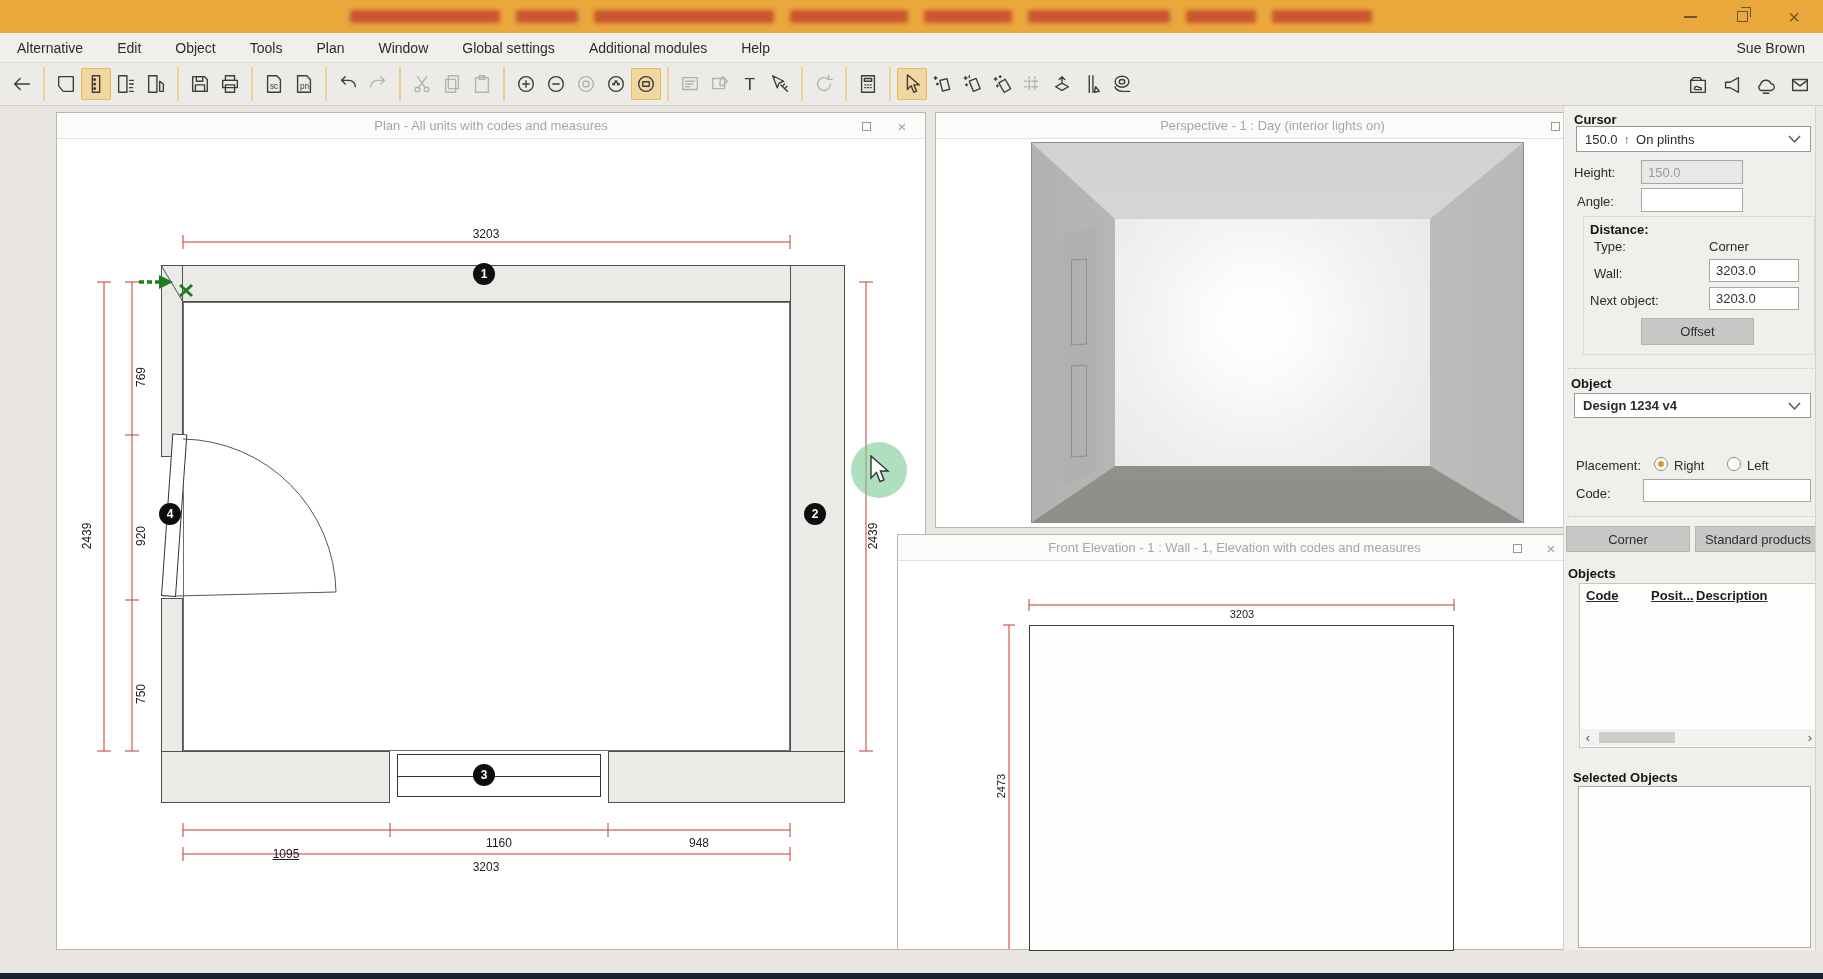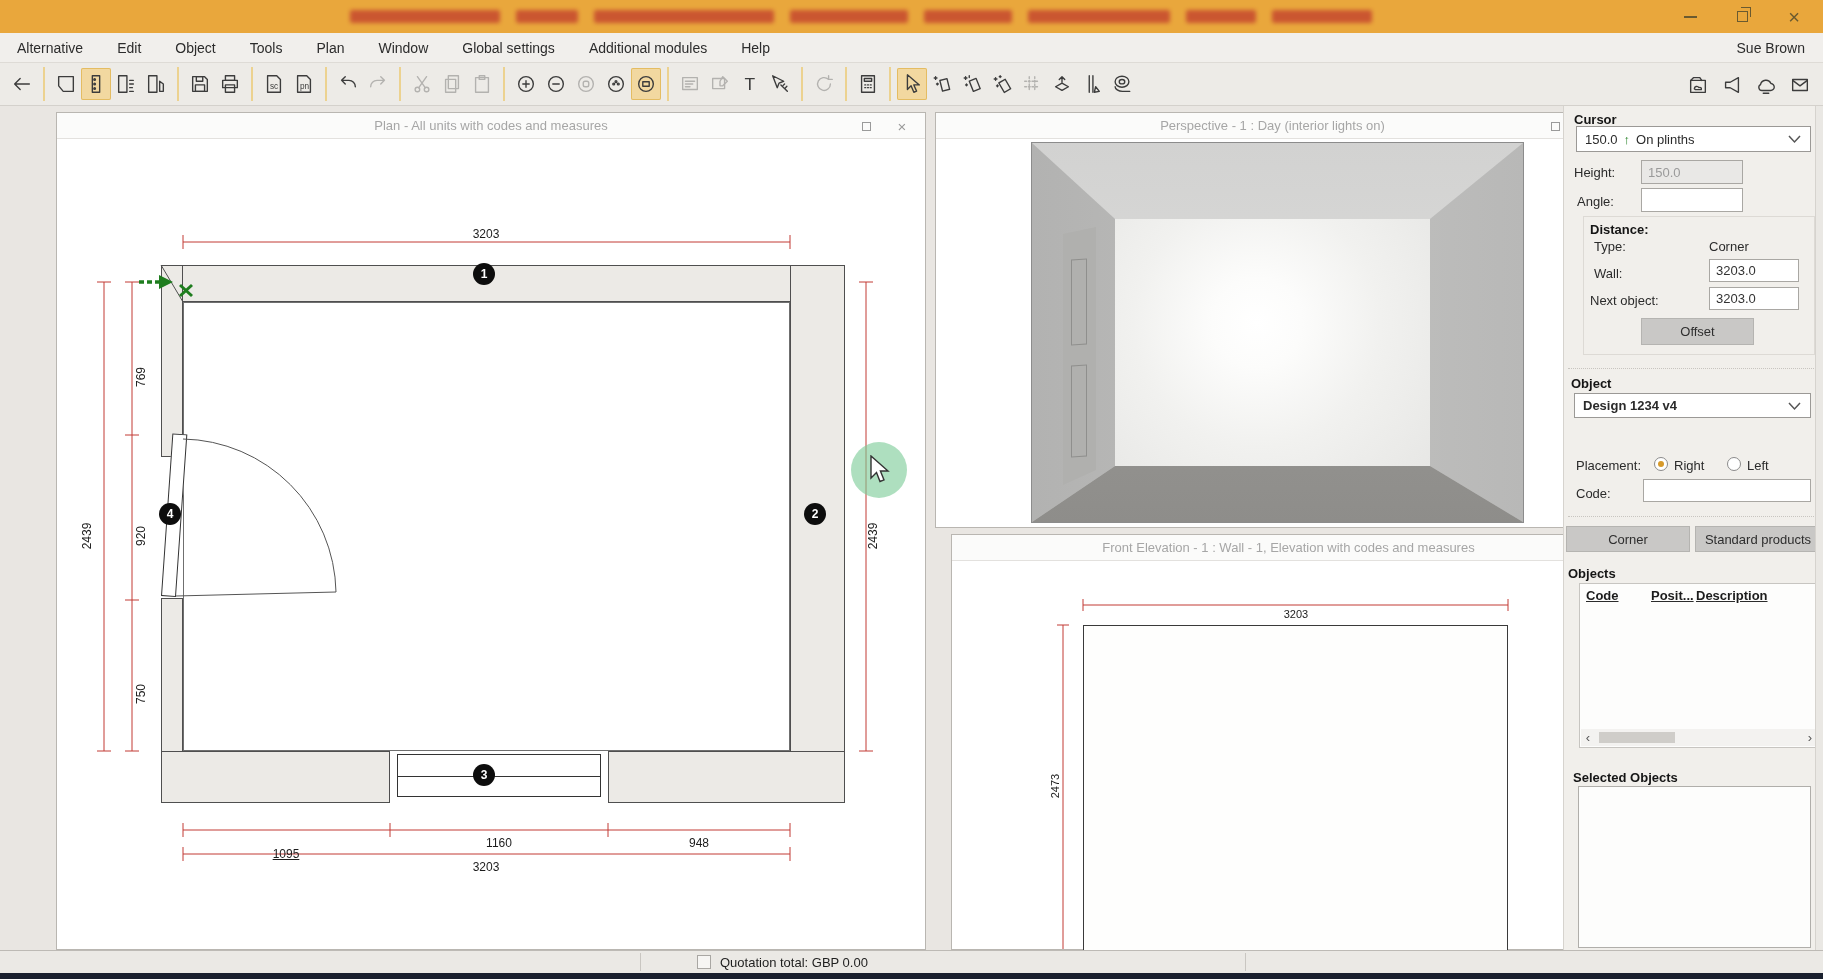--- a/index.html
+++ b/index.html
@@ -481,21 +481,21 @@
       <div class="pf p-rwall"></div>
       <div class="p-bwall"></div>
       <div class="pf p-floor"></div>
       <div class="p-door">
         <div class="panel" style="top:32px; height:86px;"></div>
         <div class="panel" style="top:138px; height:92px;"></div>
       </div>
     </div>
   </div>
 
-  <div class="window" style="left:903px; top:534px; width:675px; height:416px;">
+  <div class="window" style="left:849px; top:534px; width:675px; height:416px;">
     <div class="wtitle">
       <span class="ttext">Front Elevation - 1 : Wall - 1, Elevation with codes and measures</span>
       <div class="wbtn" style="left:610px">
           <div class="sq"></div>
         </div>
       <div class="wbtn close" style="left:644px">×</div>
     </div>
     <div class="abs" style="left:0; top:26px; width:673px; height:388px; background:#fff;">
       <div class="elev-rect" style="left:131px; top:64px; width:425px; height:326px;"></div>
       <svg class="svg-overlay" style="left:0; top:0;" width="673" height="388">
@@ -569,21 +569,15 @@
         <span class="hs-thumb"></span>
         <span class="hs-arrow" style="margin-left:auto;">›</span>
       </div>
     </div>
 
     <span class="sb-head" style="left:9px; top:664px;">Selected Objects</span>
     <div class="selbox" style="left:14px; top:680px; width:233px; height:162px;"></div>
   </div>
   <div class="sb-vscroll"></div>
 
-  <div class="statusbar">
-    <div class="sdiv" style="left:640px;"></div>
-    <div class="status-box"></div>
-    <span class="status-text">Quotation total: GBP 0.00</span>
-    <div class="sdiv" style="left:1245px;"></div>
-  </div>
   <div class="taskbar"></div>
 
 </div>
 
 </body></html>

